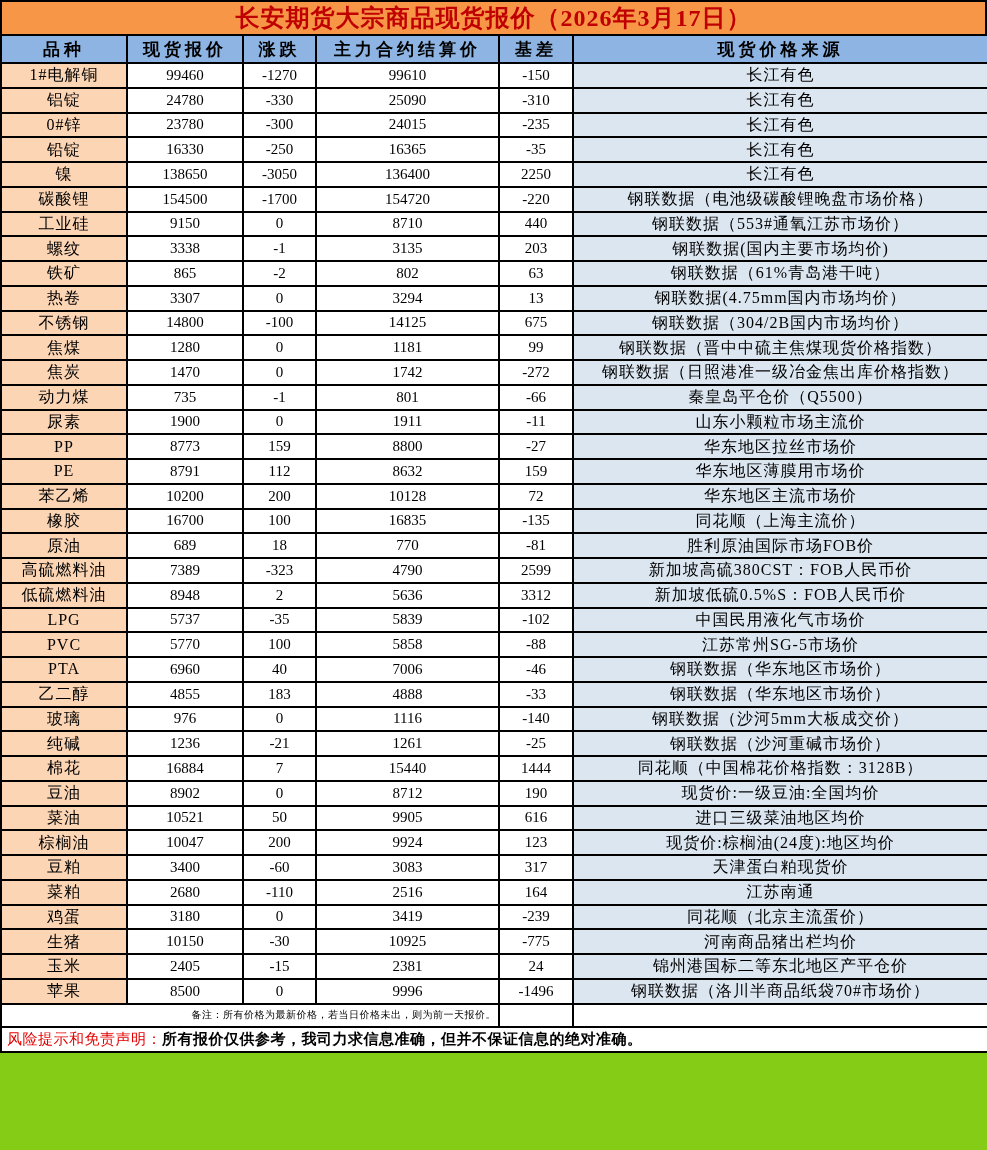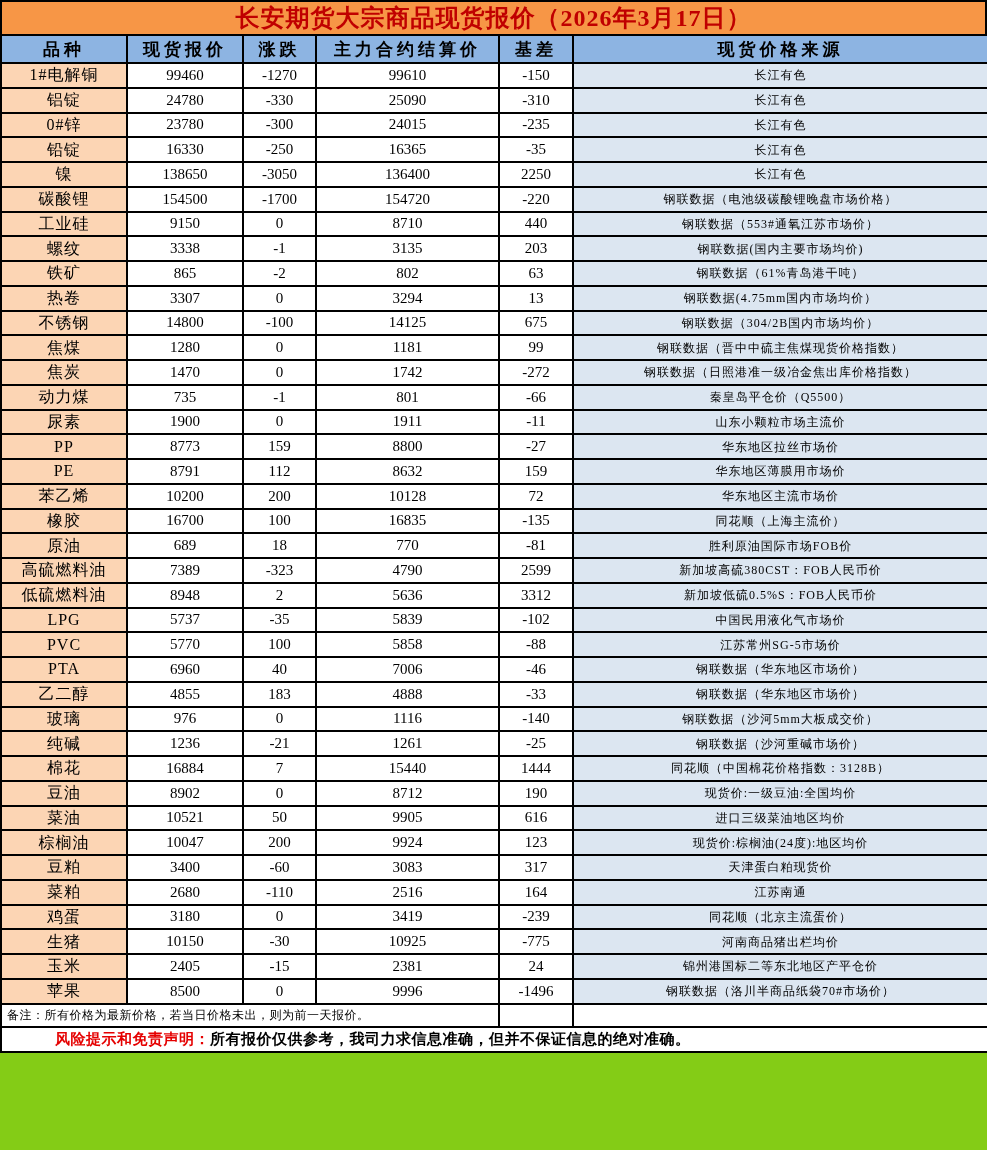--- a/index.html
+++ b/index.html
@@ -65,45 +65,44 @@
   tbody td.c0 {
     background: #FCD5B4;
     font-size: 16px;
     letter-spacing: 1px;
   }
   tbody td.c1, tbody td.c2, tbody td.c3, tbody td.c4 {
     background: #ffffff;
   }
   tbody td.c5 {
     background: #DCE6F1;
-    font-size: 12px;
+    font-size: 16px;
     letter-spacing: 1px;
   }
   tfoot td {
     background: #ffffff;
     color: #000000;
   }
   tfoot tr.remark-row td {
     height: 23px;
-    font-size: 12px;
-    text-align: left;
+    font-size: 10px;
+    text-align: right;
     letter-spacing: 0.5px;
   }
   tfoot tr.disclaimer-row td {
     height: 25px;
     font-size: 15px;
     text-align: left;
     letter-spacing: 0.5px;
   }
   .remark-text { padding-left: 3px; }
   .disclaimer-label {
     color: #E50000;
-    font-weight: bold;
+    font-weight: normal;
     padding-left: 3px;
-    margin-left: 48px;
   }
   .disclaimer-text { font-weight: bold; }
 </style>
 </head>
 <body>
 
 <div class="sheet">
 
   <div class="title-bar">长安期货大宗商品现货报价（2026年3月17日）</div>
 

